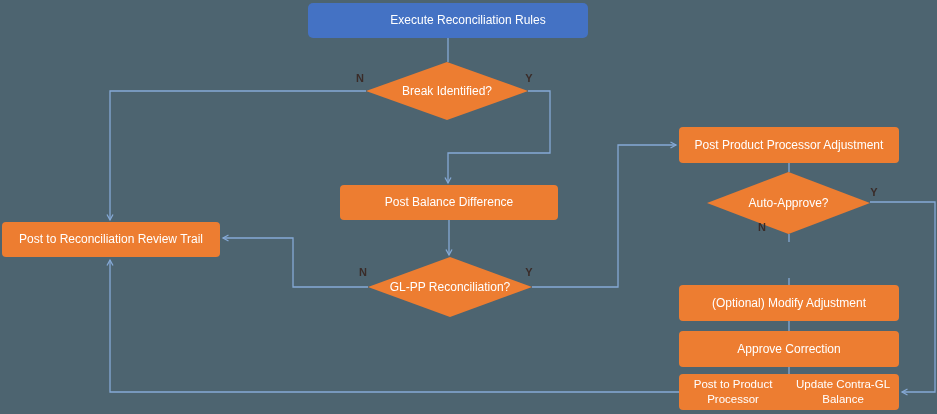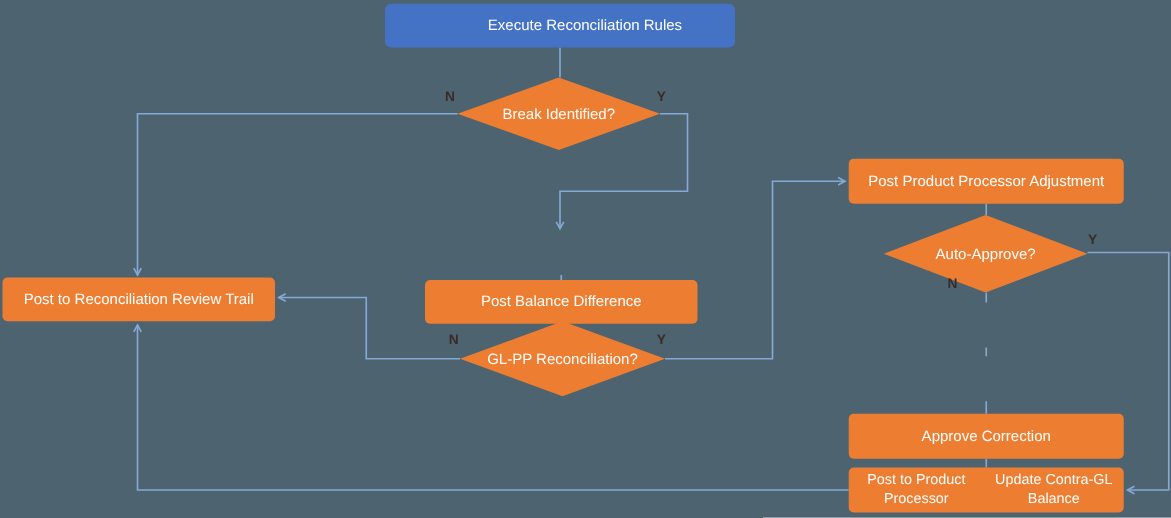--- a/index.html
+++ b/index.html
@@ -74,31 +74,32 @@
     <path d="M789,321 L789,331"></path>
     <path d="M789,367 L789,374"></path>
     <path marker-end="url(#arrow)" d="M870,202 L935,202 L935,392 L902,392"></path>
     <path marker-end="url(#arrow)" d="M679,392 L110,392 L110,260"></path>
   </svg>
 
   <div class="node start" style="left:308px;top:3px;width:280px;height:35px;padding-left:40px;">Execute Reconciliation Rules</div>
 
   <div class="node diamond" style="left:366px;top:62px;width:162px;height:58px;">Break Identified?</div>
 
-  <div class="node rect" style="left:340px;top:185px;width:218px;height:35px;margin-top:39px;">Post Balance Difference</div>
+  <div class="node rect" style="left:340px;top:185px;width:218px;height:35px;">Post Balance Difference</div>
 
   <div class="node diamond" style="left:368px;top:257px;width:164px;height:60px;">GL-PP Reconciliation?</div>
 
   <div class="node rect" style="left:2px;top:222px;width:218px;height:35px;">Post to Reconciliation Review Trail</div>
 
   <div class="node rect" style="left:679px;top:127px;width:220px;height:36px;">Post Product Processor Adjustment</div>
 
   <div class="node diamond" style="left:707px;top:172px;width:163px;height:62px;">Auto-Approve?</div>
 
 
+  <div class="node rect" style="left:679px;top:285px;width:220px;height:36px;">(Optional) Modify Adjustment</div>
 
   <div class="node rect" style="left:679px;top:331px;width:220px;height:36px;">Approve Correction</div>
 
   <div class="node rect two-line" style="left:679px;top:374px;width:220px;height:36px;font-size:11.5px;">
     <span>Post to Product Processor</span>
     <span>Update Contra-GL Balance</span>
   </div>
 
   <div class="branch-label" style="left:352px;top:72px;">N</div>
   <div class="branch-label" style="left:521px;top:72px;">Y</div>

